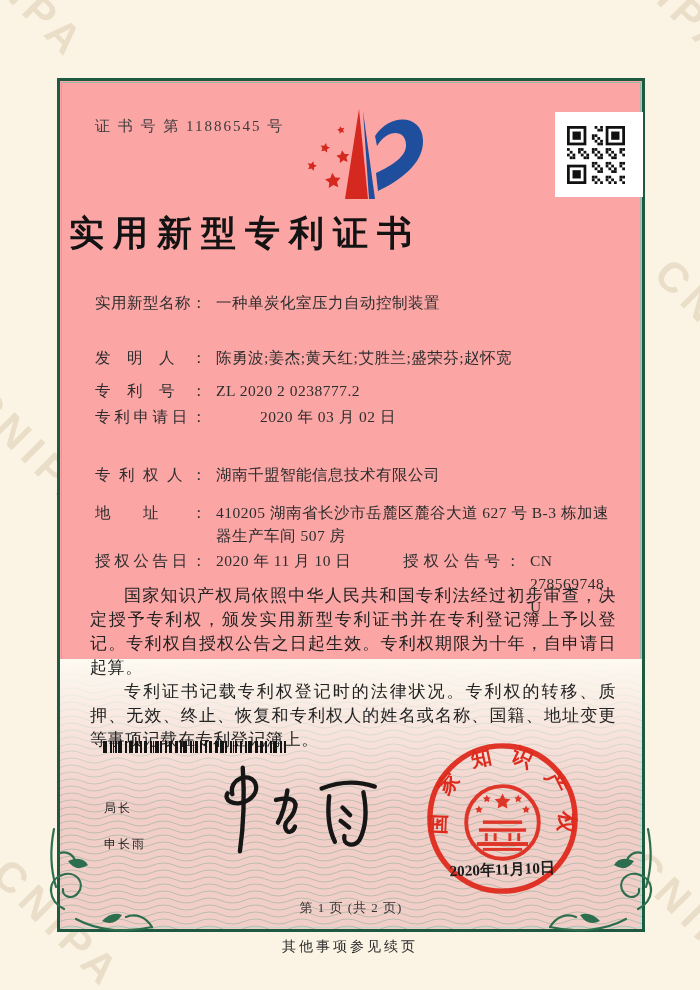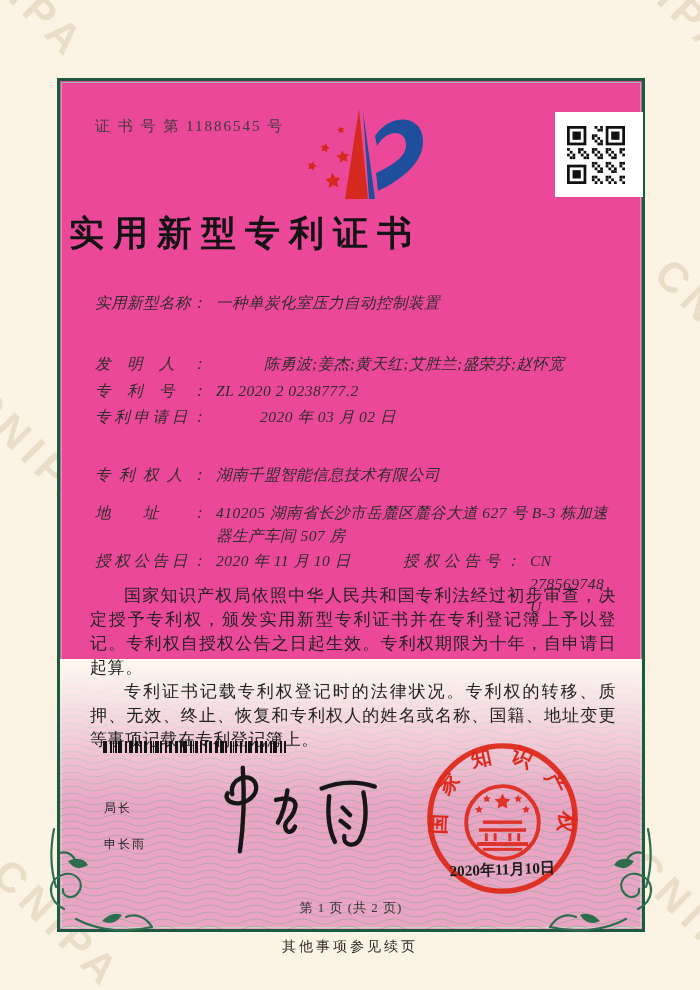--- a/index.html
+++ b/index.html
@@ -8,34 +8,34 @@
 
   
   .wm { position:absolute; font-family:"Liberation Sans", sans-serif; font-weight:bold;
         font-size:42px; letter-spacing:7px; color:rgba(198,176,140,0.32);
         transform:rotate(45deg); white-space:nowrap; pointer-events:none; }
   .wm.inner { color:rgba(150,140,125,0.12); font-size:46px; }
   .wm.innerlight { color:rgba(205,175,150,0.14); font-size:44px; }
 
   
   .cert { position:absolute; left:57px; top:78px; width:588px; height:854px;
-          border:3px solid #1e5a41; background:#ec4899; }
+          border:3px solid #1e5a41; background:#fca5a5; }
   .cert-inner-line { position:absolute; inset:1px; border:1px solid #9cb9a8; pointer-events:none; }
 
   .certno { position:absolute; left:35px; top:36px; font-size:15px; letter-spacing:2px; color:#3b3b3b; }
 
   .logo { position:absolute; left:235px; top:25px; width:130px; height:100px; }
   .qrpatch { position:absolute; left:495px; top:31px; width:88px; height:85px; background:#ffffff; }
   .qrpatch svg { position:absolute; left:12px; top:14px; }
 
   .title { position:absolute; left:0; right:0; top:129px; text-align:left;
            font-size:35px; font-weight:700; letter-spacing:9px; text-indent:9px; color:#131313; }
 
   .frow { position:absolute; left:35px; right:28px; display:flex; align-items:flex-start;
-          font-size:15.5px; color:#2d2d2d; letter-spacing:0.5px; line-height:23px;font-style:italic; }
+          font-size:15.5px; color:#2d2d2d; letter-spacing:0.5px; line-height:23px; }
   .flabel { flex:none; display:inline-block; width:112px; text-align:justify; text-align-last:justify; }
   .fvalue { margin-left:9px; }
   .fvalue.addr { max-width:398px; }
   .fgroup { display:flex; align-items:flex-start; }
   .fgroup.left { width:308px; flex:none; }
   .flabel.wide { width:118px; }
 
   .paras { position:absolute; left:30px; right:26px; top:503px; font-size:17px;
            line-height:24px; text-align:justify; color:#222222; }
   .paras p { text-indent:2em; letter-spacing:0.6px; }
@@ -228,21 +228,21 @@
           <rect x="55.23809523809524" y="55.23809523809524" width="2.761904761904762" height="2.761904761904762" fill="#111"></rect>
         </svg>
     </div>
 
     <div class="title">实用新型专利证书</div>
 
     <div class="frow" style="top:210px;">
       <span class="flabel">实用新型名称：</span>
       <span class="fvalue">一种单炭化室压力自动控制装置</span>
     </div>
-    <div class="frow" style="top:271px;gap:48px;">
+    <div class="frow" style="top:265px;">
       <span class="flabel">发明人：</span>
       <span class="fvalue">陈勇波;姜杰;黄天红;艾胜兰;盛荣芬;赵怀宽</span>
     </div>
     <div class="frow" style="top:298px;">
       <span class="flabel">专利号：</span>
       <span class="fvalue">ZL 2020 2 0238777.2</span>
     </div>
     <div class="frow" style="top:324px;gap:44px;">
       <span class="flabel">专利申请日：</span>
       <span class="fvalue">2020 年 03 月 02 日</span>

